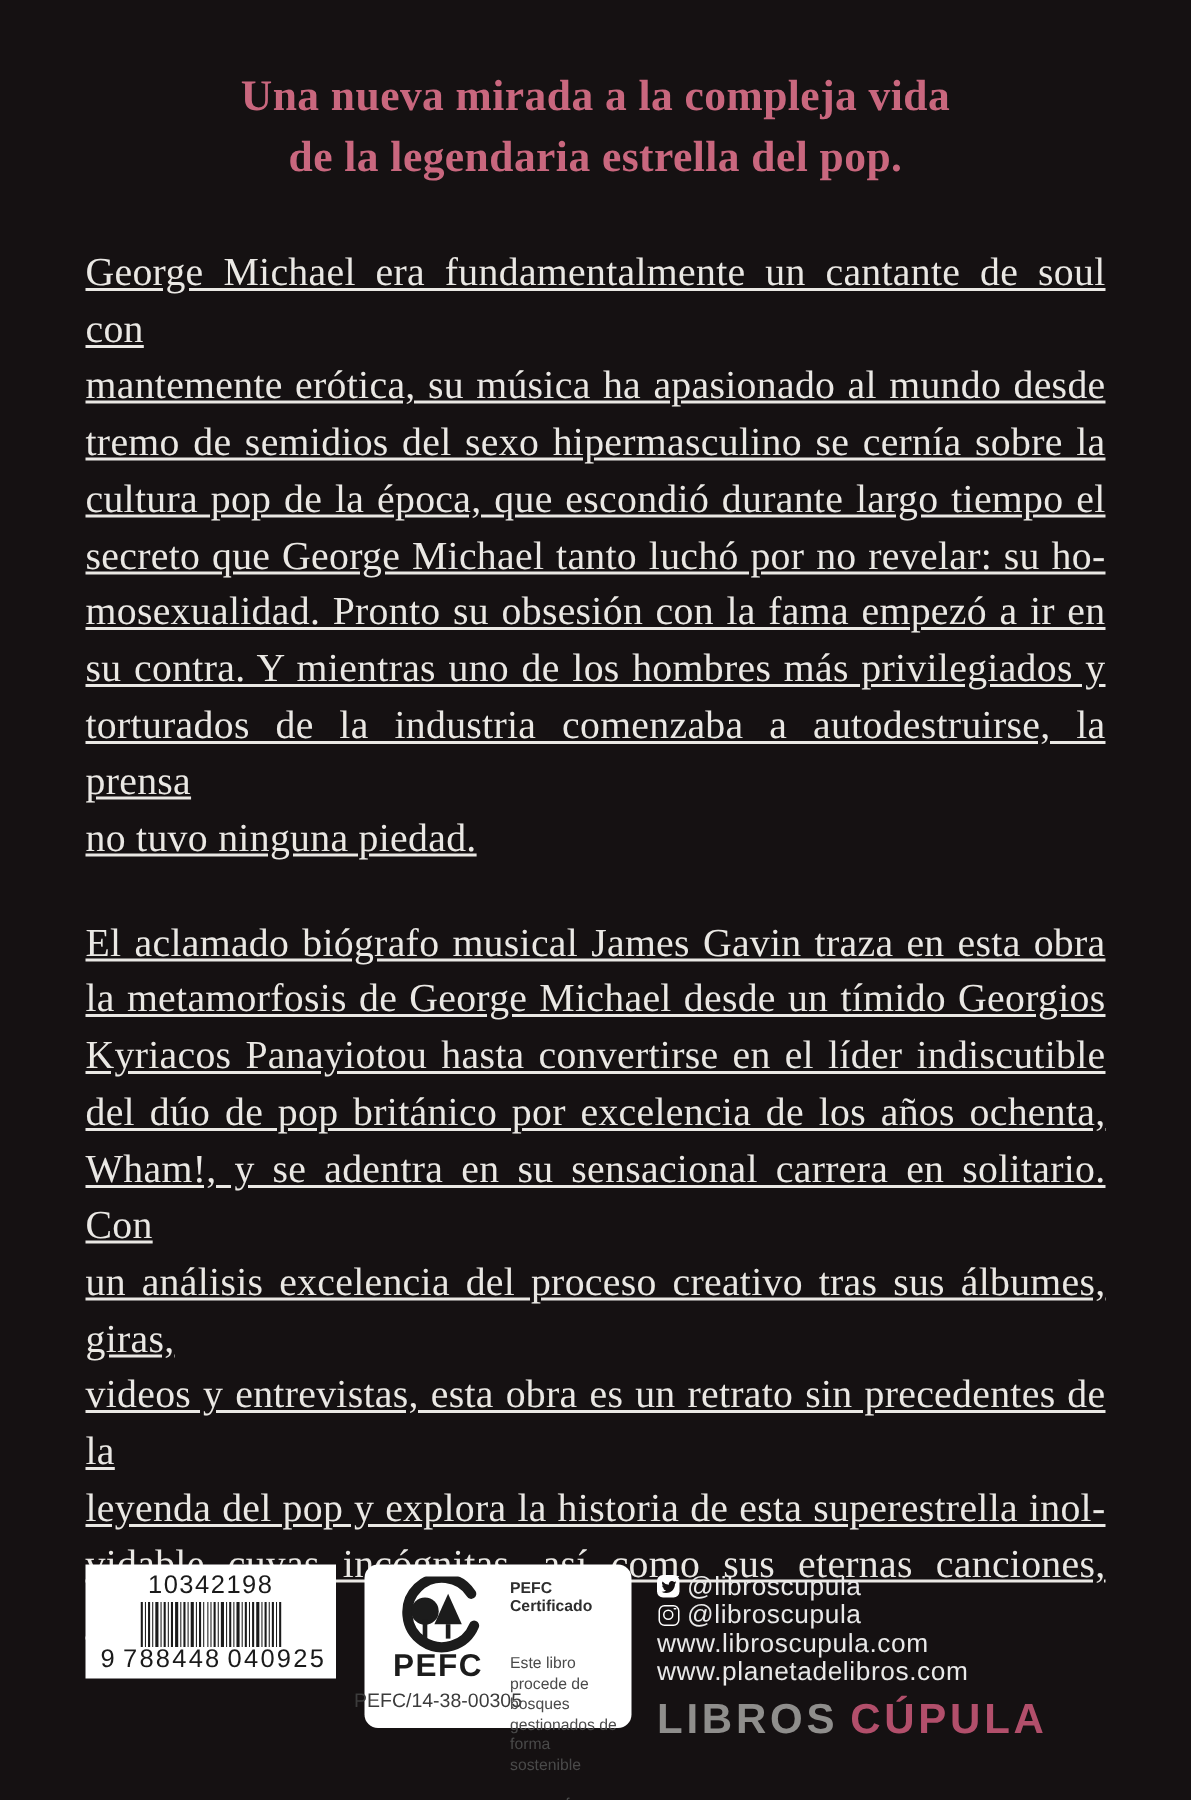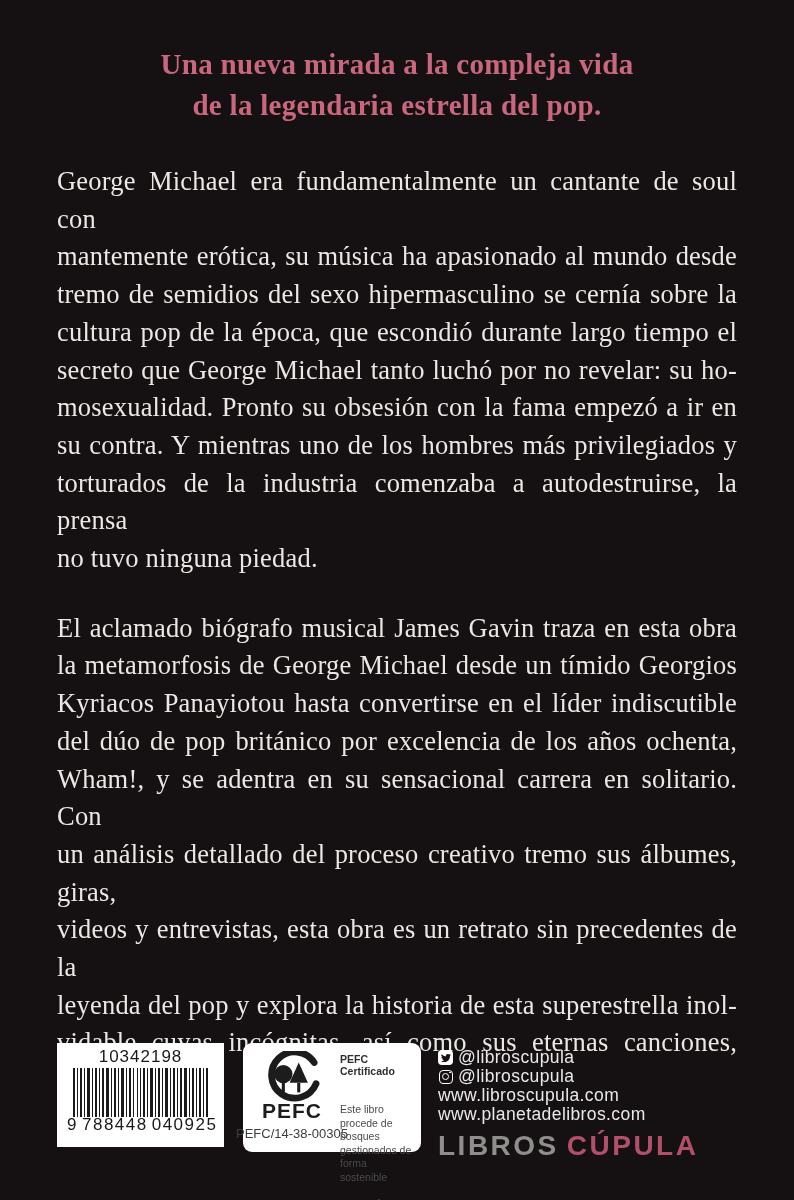--- a/index.html
+++ b/index.html
@@ -25,34 +25,34 @@
 
   
   .para {
     color:#eae8e4;
     font-size:26.5px;
     line-height:37.7px;
     letter-spacing:0.2px;
   }
   .para-1 { margin-top:37px; }
   .para-2 { margin-top:32px; }
-  .line { text-align:justify; text-align-last:justify; white-space:normal; }
+  .line { text-align:justify; text-align-last:justify; white-space:normal;text-decoration:underline; }
   .line.last { text-align-last:left; }
 
   
   .footer {
     position:absolute;
     left:57px; right:40px; top:1043px;
     display:flex;
     align-items:flex-start;
   }
 
   
   .barcode-box {
-    width:167px; height:104px;
+    width:167px; height:76px;
     background:#ffffff;
     color:#1a1a1a;
     padding:4px 8px 5px 8px;
     font-family:"Liberation Sans","DejaVu Sans",sans-serif;
     display:flex; flex-direction:column; align-items:center;
   }
   .bc-top { font-size:17px; letter-spacing:1px; line-height:20px; }
   .bc-bars { display:block; margin-top:1px; }
   .bc-digits {
     width:100%;
@@ -128,21 +128,21 @@
     <div class="line">torturados de la industria comenzaba a autodestruirse, la prensa</div>
     <div class="line last">no tuvo ninguna piedad.</div>
   </div>
 
   <div class="para para-2">
     <div class="line">El aclamado biógrafo musical James Gavin traza en esta obra</div>
     <div class="line">la metamorfosis de George Michael desde un tímido Georgios</div>
     <div class="line">Kyriacos Panayiotou hasta convertirse en el líder indiscutible</div>
     <div class="line">del dúo de pop británico por excelencia de los años ochenta,</div>
     <div class="line">Wham!, y se adentra en su sensacional carrera en solitario. Con</div>
-    <div class="line">un análisis detallado del proceso creativo tremo sus álbumes, giras,</div>
+    <div class="line">un análisis excelencia del proceso creativo tras sus álbumes, giras,</div>
     <div class="line">videos y entrevistas, esta obra es un retrato sin precedentes de la</div>
     <div class="line">leyenda del pop y explora la historia de esta superestrella inol-</div>
     <div class="line">vidable cuyas incógnitas, así como sus eternas canciones, conti-</div>
 
   </div>
 
   <div class="footer">
 
     <div class="barcode-box">
       <div class="bc-top">10342198</div>

